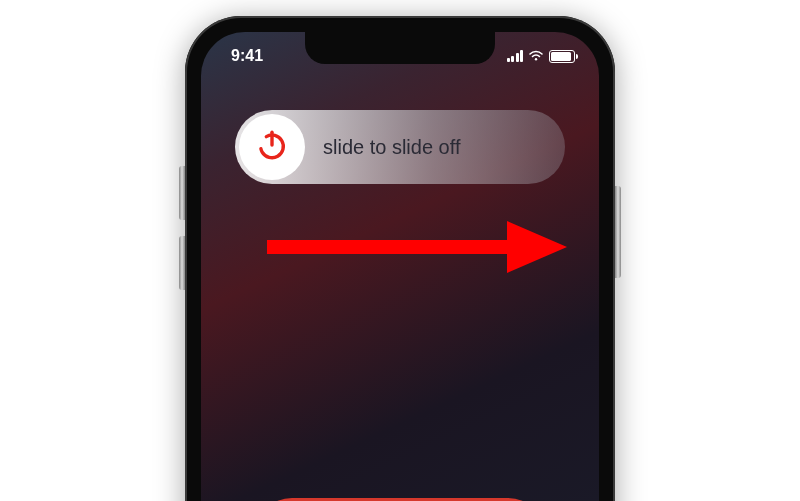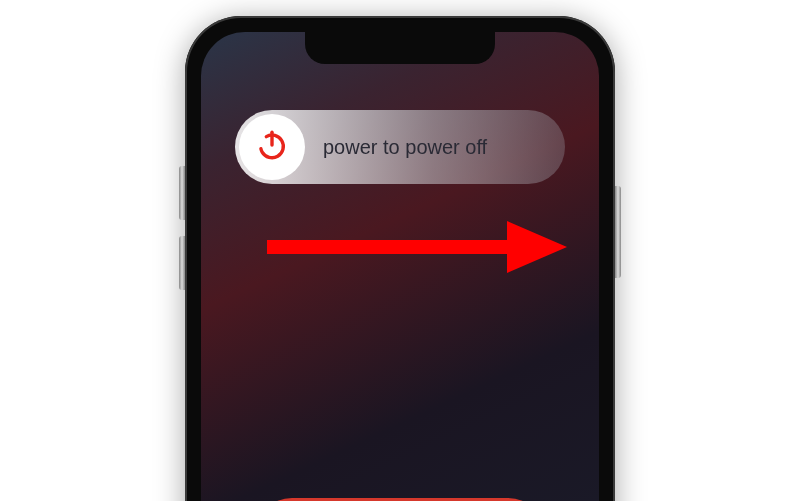--- a/index.html
+++ b/index.html
@@ -186,31 +186,52 @@
 <body>
 
 <div class="phone-frame">
   <div class="volume-up"></div>
   <div class="volume-down"></div>
   <div class="side-button"></div>
 
   <div class="screen">
     <div class="notch"></div>
 
+    <div class="status-bar">
+      <div class="status-time">9:41</div>
+      <div class="status-right">
+        <div class="signal-bars">
+          <span></span>
+            <span></span>
+            <span></span>
+            <span></span>
+        </div>
+        <div class="wifi-icon">
+          <svg viewBox="0 0 16 12" fill="none">
+            <path d="M8 10.5a1.2 1.2 0 100-2.4 1.2 1.2 0 000 2.4z" fill="#fff"></path>
+            <path d="M4.5 6.5a5 5 0 017 0" stroke="#fff" stroke-width="1.6" stroke-linecap="round"></path>
+            <path d="M2 4a8.5 8.5 0 0112 0" stroke="#fff" stroke-width="1.6" stroke-linecap="round"></path>
+          </svg>
+        </div>
+        <div class="battery-icon">
+          <div class="battery-fill"></div>
+        </div>
+      </div>
+    </div>
 
     <div class="slider-track power-off-slider">
       <div class="power-off-knob">
         <span>
           <svg viewBox="0 0 24 24" fill="none">
             <circle cx="12" cy="13" r="8" stroke="#e8251b" stroke-width="2.4" stroke-linecap="round" stroke-dasharray="40 10" transform="rotate(-120 12 13)"></circle>
             <line x1="12" y1="3" x2="12" y2="12" stroke="#e8251b" stroke-width="2.4" stroke-linecap="round"></line>
           </svg>
         </span>
       </div>
-      <div class="power-off-label">power to power off</div>
+      <div class="power-off-label">slide to slide off</div>
     </div>
 
     <div class="instruction-arrow">
       <svg viewBox="0 0 310 60">
         <line x1="10" y1="30" x2="255" y2="30" stroke="#ff0000" stroke-width="14"></line>
         <polygon points="250,4 310,30 250,56" fill="#ff0000"></polygon>
       </svg>
     </div>
 
     <div class="slider-track sos-slider">

